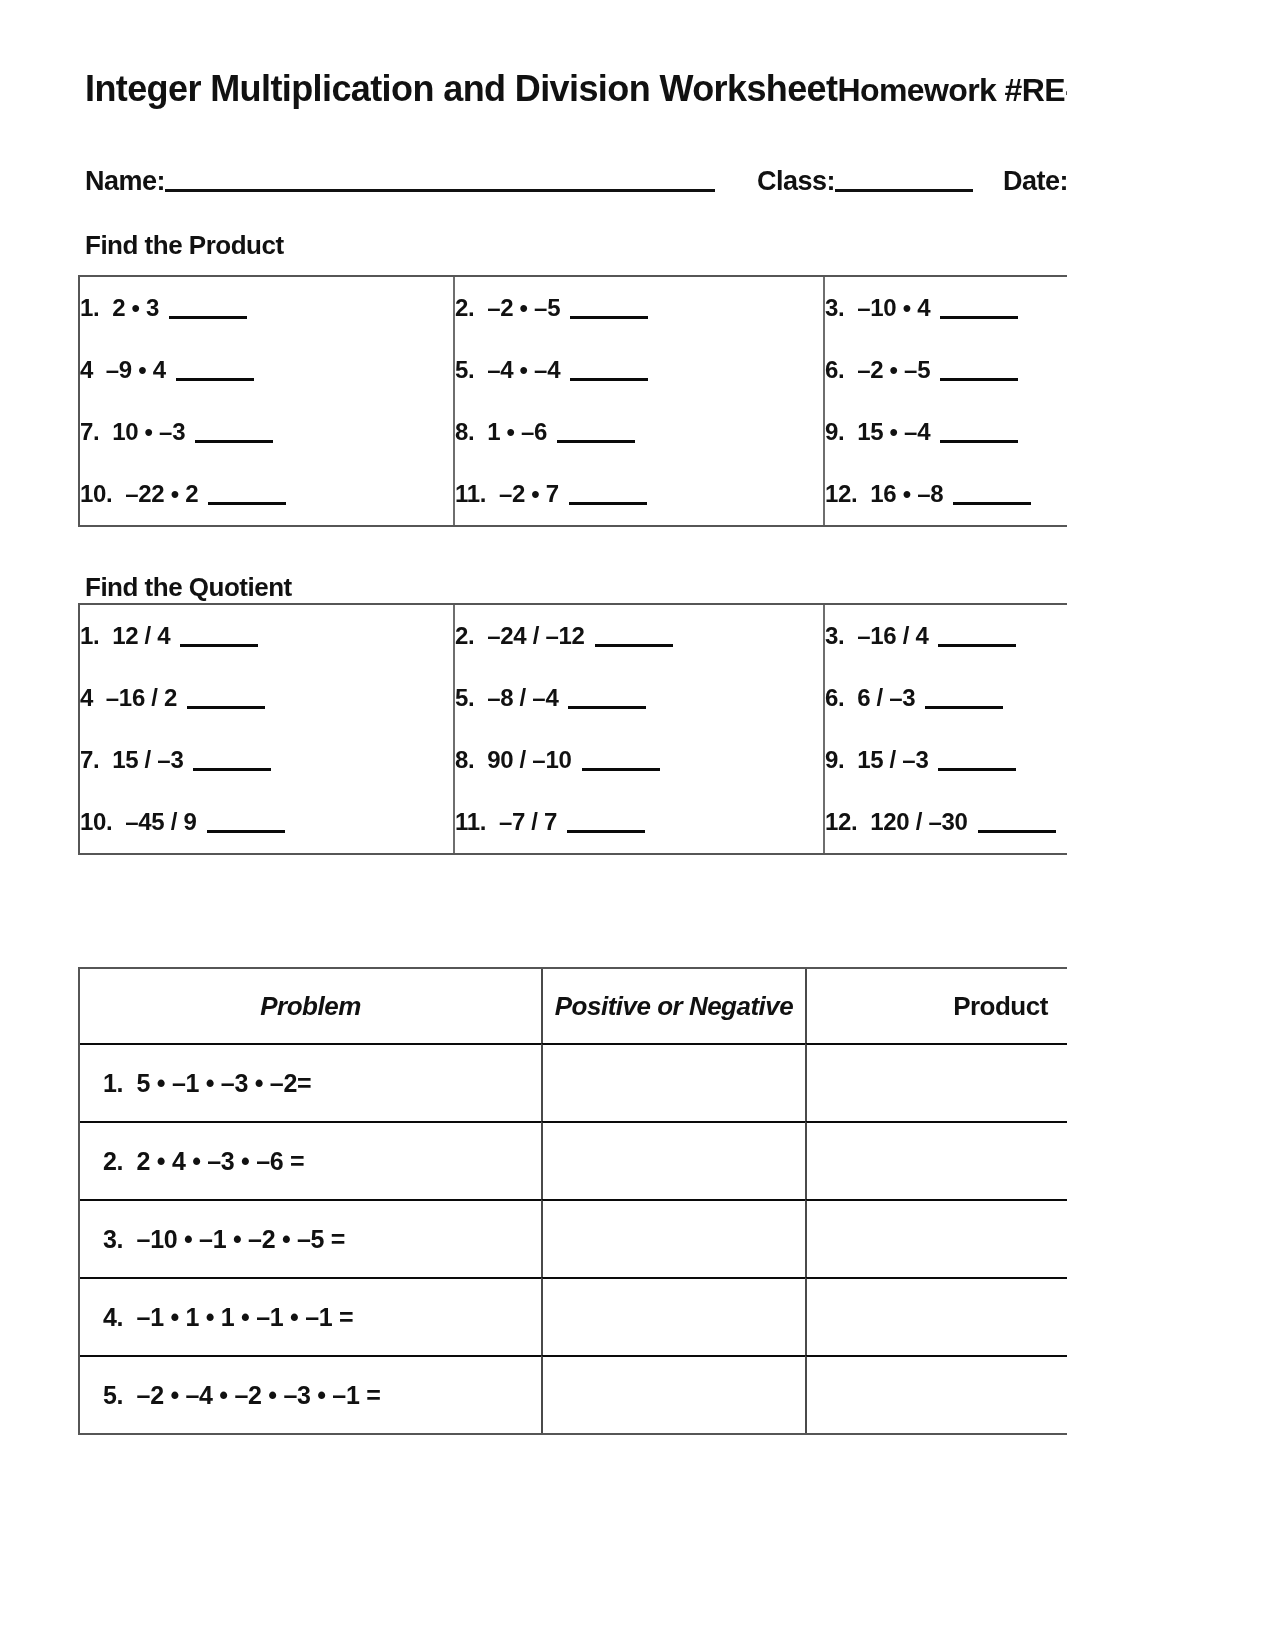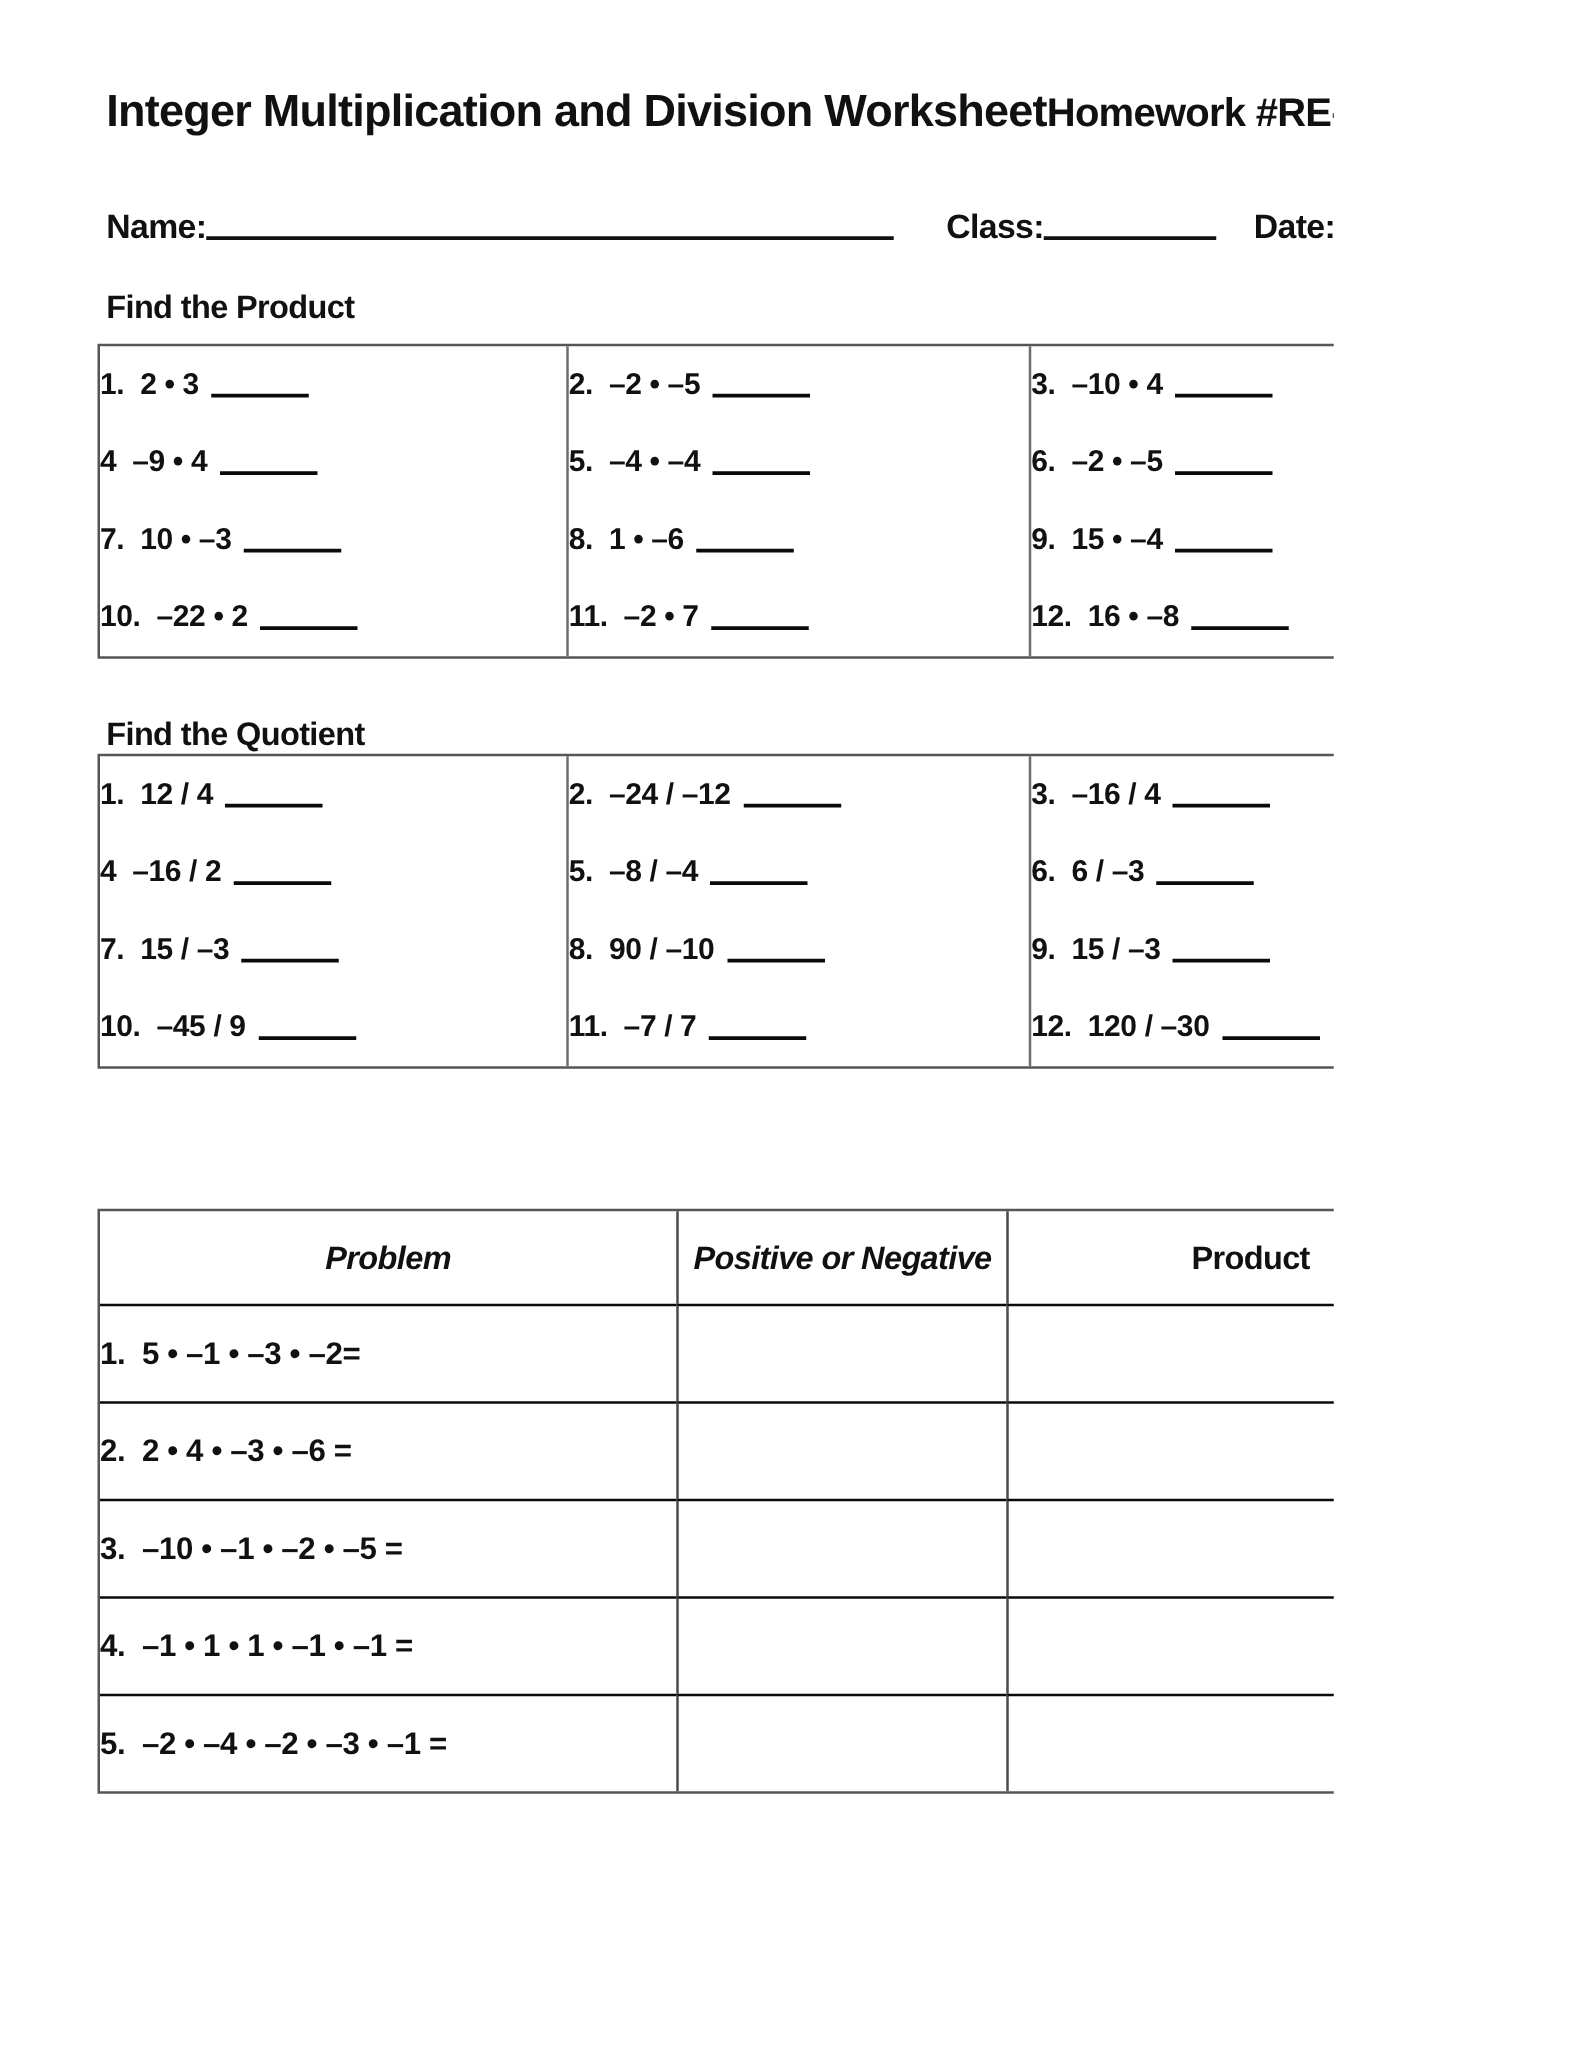--- a/index.html
+++ b/index.html
@@ -75,21 +75,21 @@
     display:flex;align-items:center;
   }
   .sign-cell.c2,.sign-cell.c3{border-left:2px solid #4a4a4a;text-align:right;}
   .sign-cell.body-row{border-top:2px solid #0a0a0a;}
   .sign-head{
     justify-content:center;
     font-size:26px;letter-spacing:-0.5px;
   }
   .sign-head.italic{font-style:italic;}
   .sign-problem{
-    font-size:25px;letter-spacing:-0.3px;
+    padding-left:23px;font-size:25px;letter-spacing:-0.3px;
   }
 </style>
 </head>
 <body>
 
 <div id="page">
 
   <div class="title-row">
     <span class="doc-title">Integer Multiplication and Division Worksheet</span>
     <span class="hw-label">Homework #RE-2</span>

